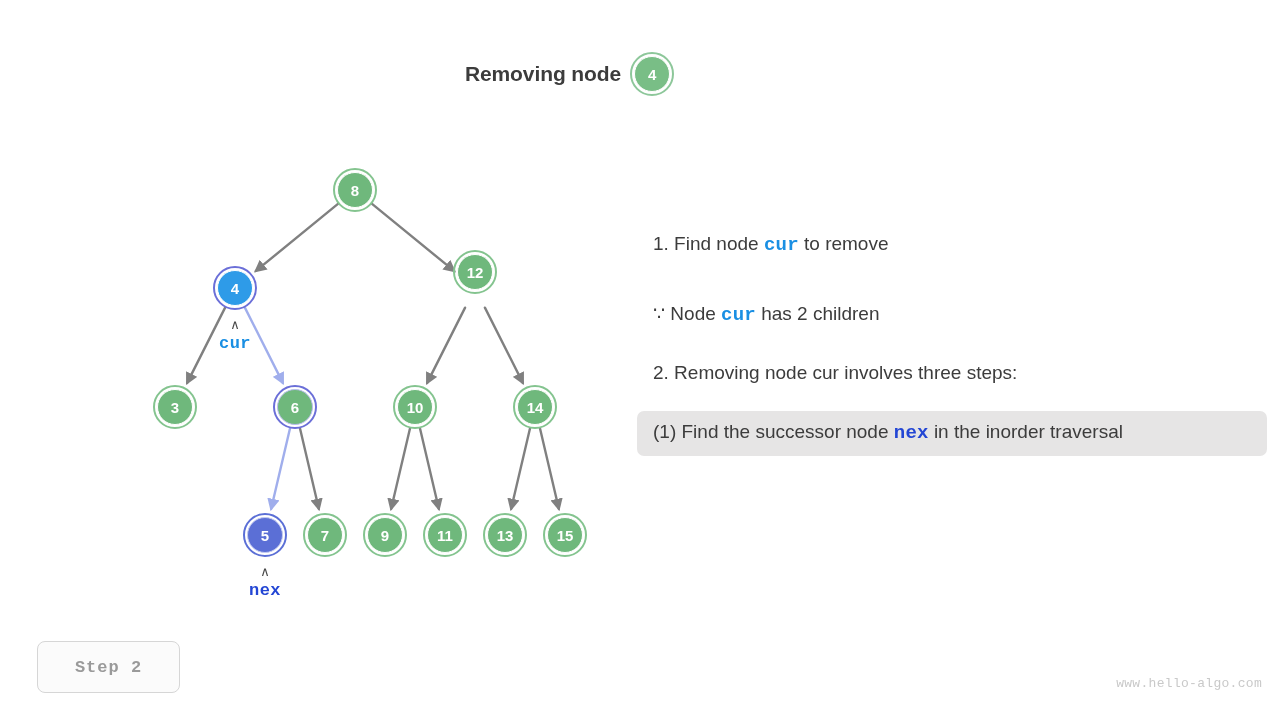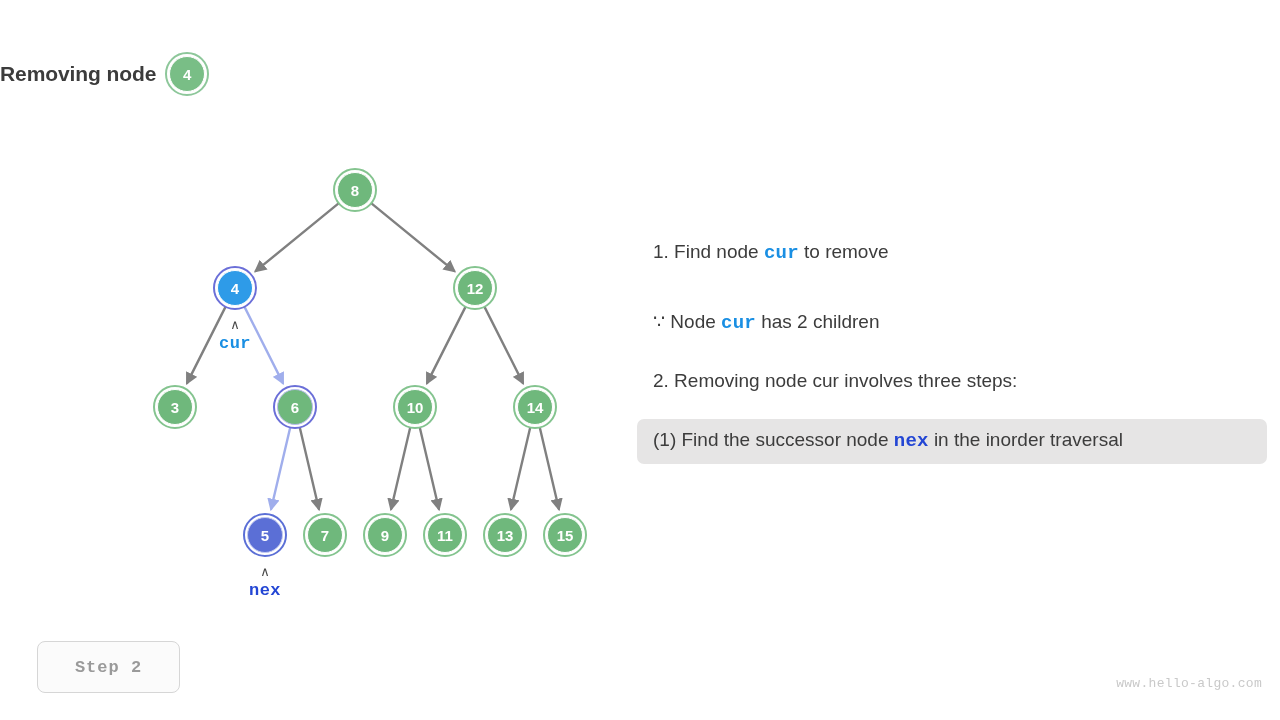--- a/index.html
+++ b/index.html
@@ -19,20 +19,21 @@
 
   
   #title-bar {
     position: absolute;
     left: 0;
     top: 52px;
     width: 1148px;
     height: 44px;
     display: flex;
     align-items: center;
+    justify-content: center;
     gap: 0px;
   }
   .title-text {
     font-size: 21px;
     font-weight: bold;
     color: #3c3c3c;
     letter-spacing: -0.1px;
     white-space: pre;
   }
   .title-node {
@@ -132,21 +133,21 @@
     font-weight: bold;
     letter-spacing: 0.4px;
   }
   .pointer.cur .plabel { color: #1a8fe3; }
   .pointer.nex .plabel { color: #2346d4; }
 
   
   #text-panel {
     position: absolute;
     left: 637px;
-    top: 236px;
+    top: 228px;
     width: 630px;
   }
   .tline {
     font-size: 19px;
     color: #3c3c3c;
     line-height: 1.35;
     white-space: pre-wrap;
     padding: 3px 0 3px 16px;
   }
   .tline.spaced { margin-top: 36px; }
@@ -240,21 +241,21 @@
   </svg>
   <div id="nodes-group">
       <div class="node n-green" style="left: 355px; top: 190px;">
         <span class="node-ring"></span>
         <span class="node-disc">8</span>
       </div>
       <div class="node n-blue" style="left: 235px; top: 288px;">
         <span class="node-ring"></span>
         <span class="node-disc">4</span>
       </div>
-      <div class="node n-green" style="left: 475px; top: 288px;">
+      <div class="node n-green" style="left: 475px; top: 272px;">
         <span class="node-ring"></span>
         <span class="node-disc">12</span>
       </div>
       <div class="node n-green" style="left: 175px; top: 407px;">
         <span class="node-ring"></span>
         <span class="node-disc">3</span>
       </div>
       <div class="node n-greenpath" style="left: 295px; top: 407px;">
         <span class="node-ring"></span>
         <span class="node-disc">6</span>

